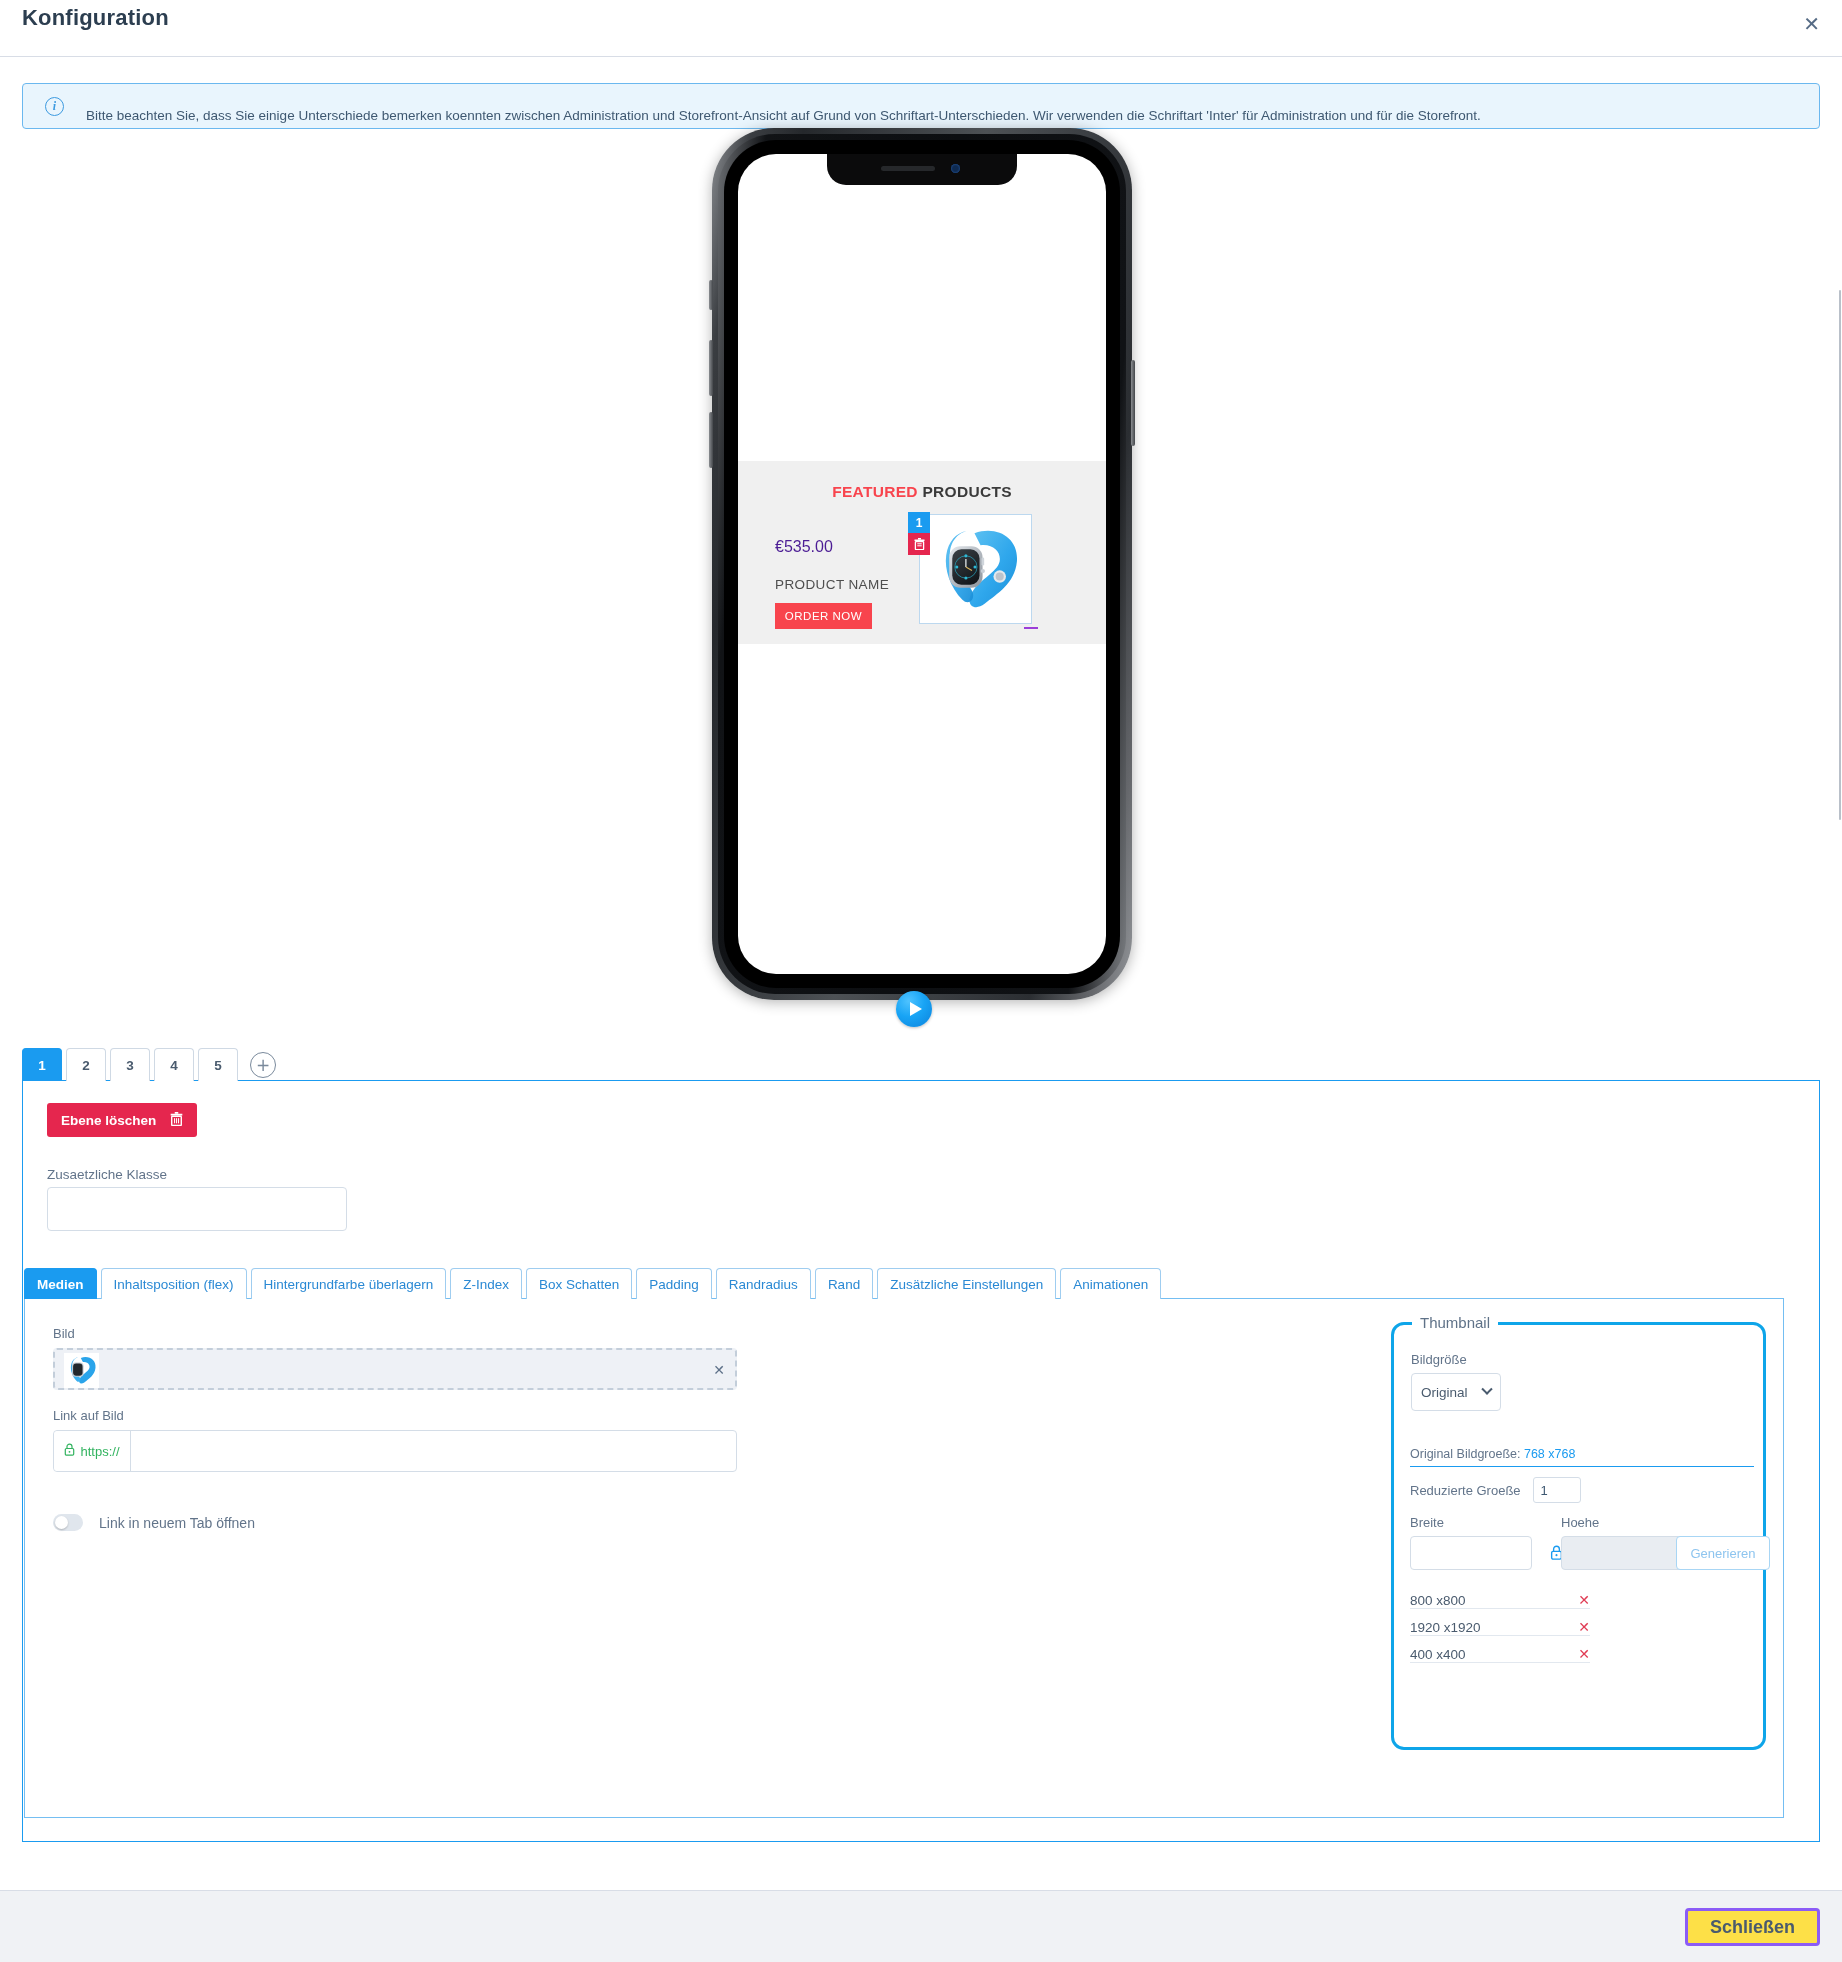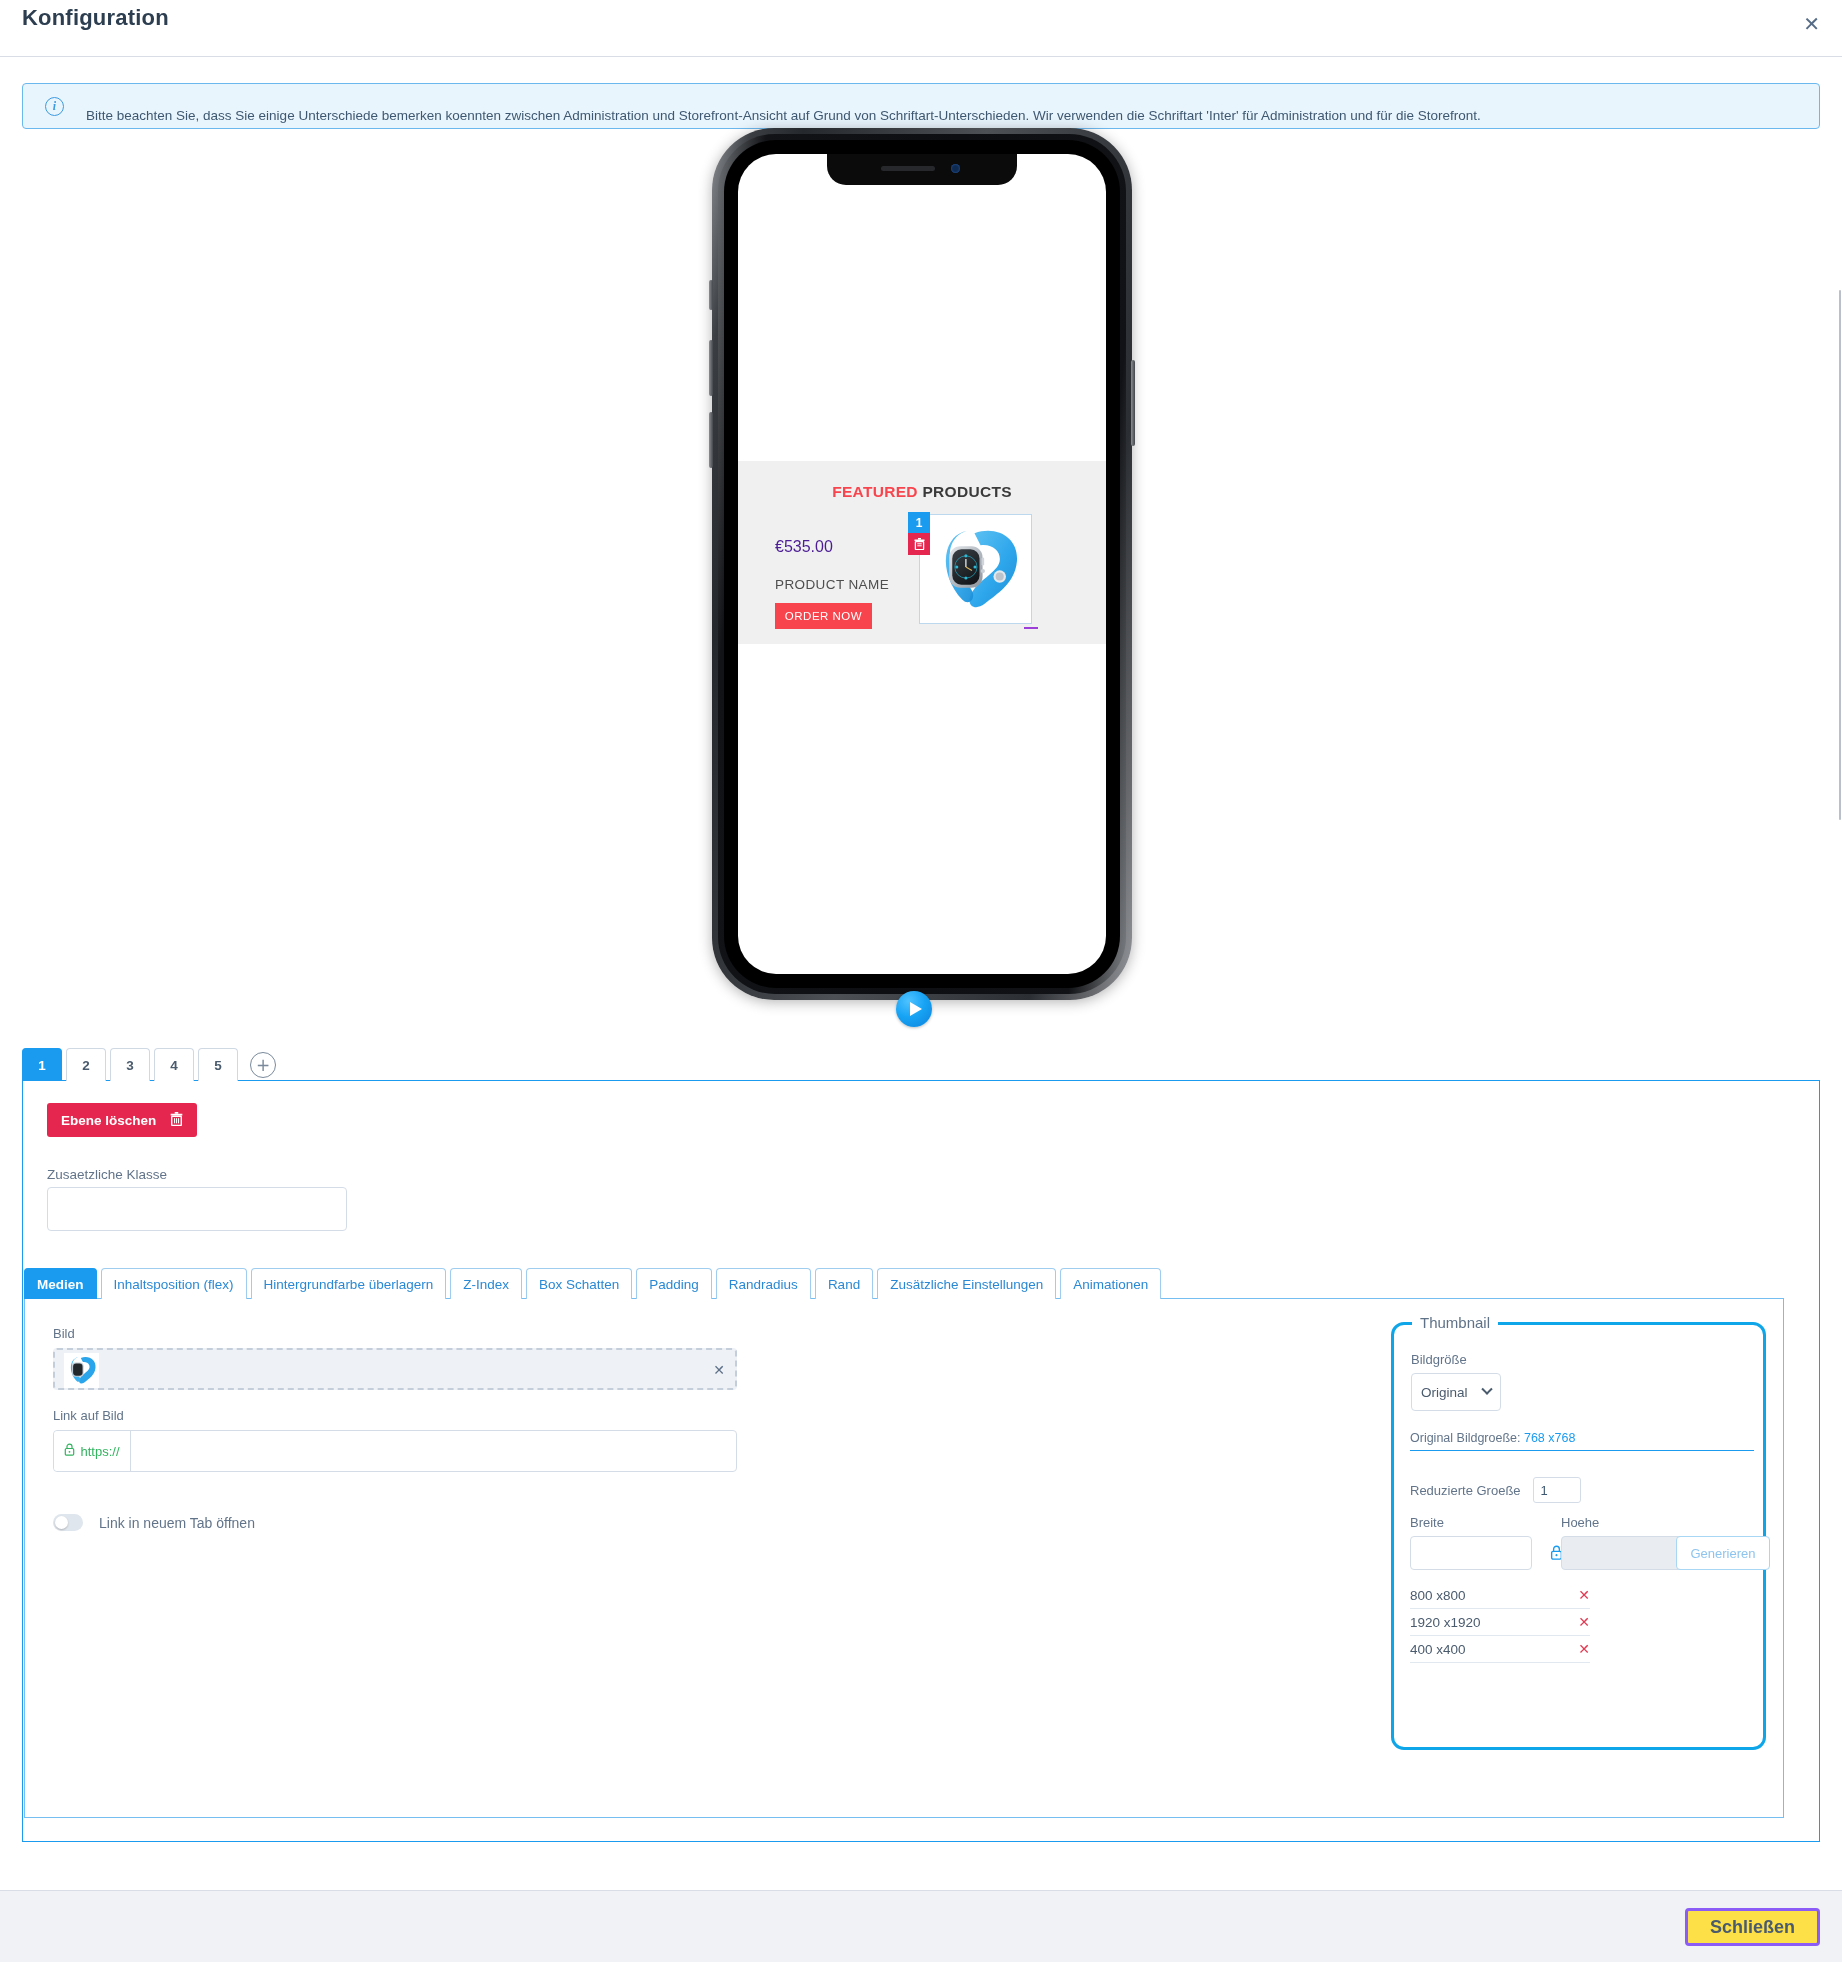--- a/index.html
+++ b/index.html
@@ -271,21 +271,21 @@
     position: absolute; left: 17px; top: 48px; width: 90px; height: 38px;
     border: 1px solid #d4dde7; border-radius: 4px; background: #fff;
     display: flex; align-items: center; justify-content: space-between;
     padding: 0 9px; font-size: 13.5px; color: #4a5b6e; cursor: pointer;
   }
   .chev {
     width: 8px; height: 8px; border-right: 2px solid #4a5b6e; border-bottom: 2px solid #4a5b6e;
     transform: rotate(45deg) translate(-2px,-2px);
   }
   .orig-size {
-    position: absolute; left: 16px; top: 106px; width: 344px;
+    position: absolute; left: 16px; top: 122px; width: 344px;
     font-size: 12.5px; color: #62748a;
     border-bottom: 1px solid #1a9bf0; padding-bottom: 5px;
   }
   .orig-size b { color: #1a9bf0; font-weight: normal; }
 
   .red-row { position: absolute; left: 16px; top: 152px; display: flex; align-items: center; gap: 12px; }
   .red-input {
     width: 48px; height: 26px; border: 1px solid #d4dde7; border-radius: 3px;
     font-size: 13px; padding: 0 7px; color: #3e5871; outline: none;
     font-family: "Liberation Sans", sans-serif; background:#fff;
@@ -306,21 +306,21 @@
   .btn-gen {
     position: absolute; left: 266px; top: 21px; width: 94px; height: 34px;
     border: 1px solid #a8d6f5; border-radius: 4px; background: #fff;
     color: #8ec5ef; font-size: 13px; cursor: pointer;
     font-family: "Liberation Sans", sans-serif;
   }
 
   .size-list { position: absolute; left: 16px; top: 257px; width: 180px; }
   .size-row {
     height: 27px; border-bottom: 1px solid #e2e8ef;
-    display: flex; align-items: center; justify-content: space-between;
+    display: flex; align-items: flex-end; justify-content: space-between;
     font-size: 13.5px; color: #4a5b6e;
   }
   .size-x { color: #e03b53; font-size: 14px; cursor: pointer; font-weight: bold;
             font-family: "DejaVu Sans", sans-serif; }
 
   
   .modal-footer {
     position: absolute; left: 0; bottom: 0; width: 1842px; height: 72px;
     background: #f0f2f5; border-top: 1px solid #d8dde6;
   }

